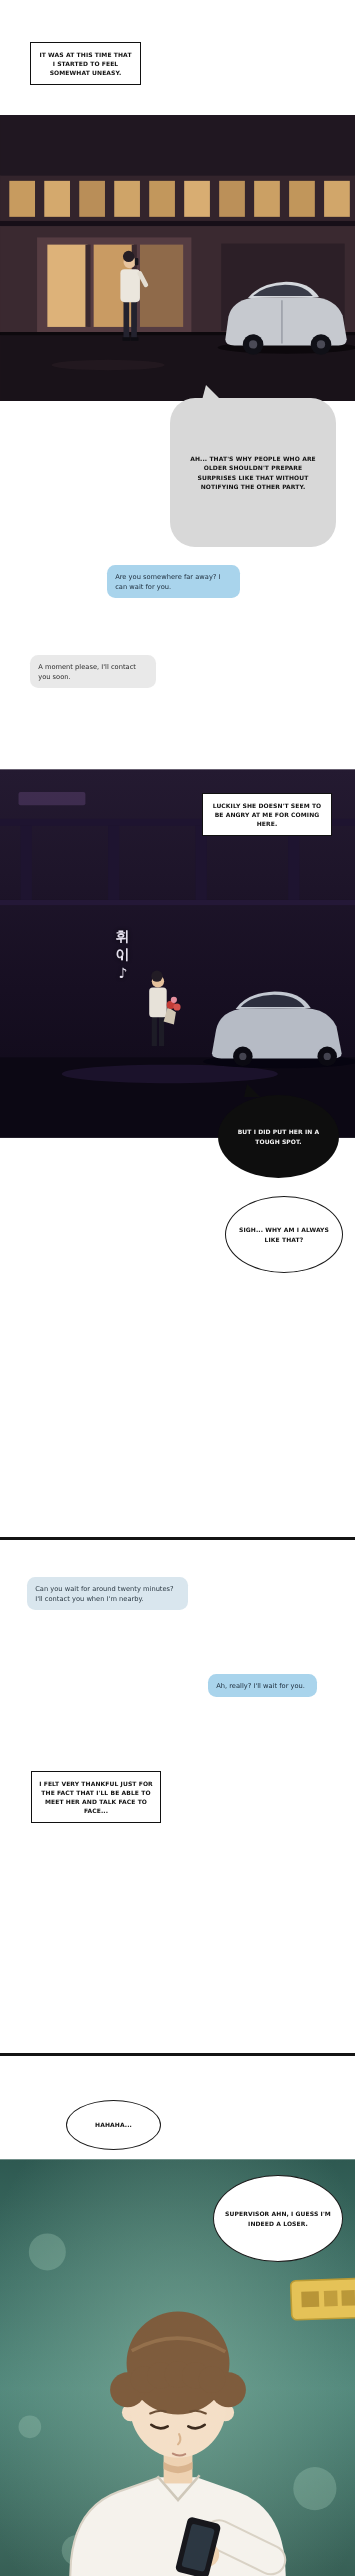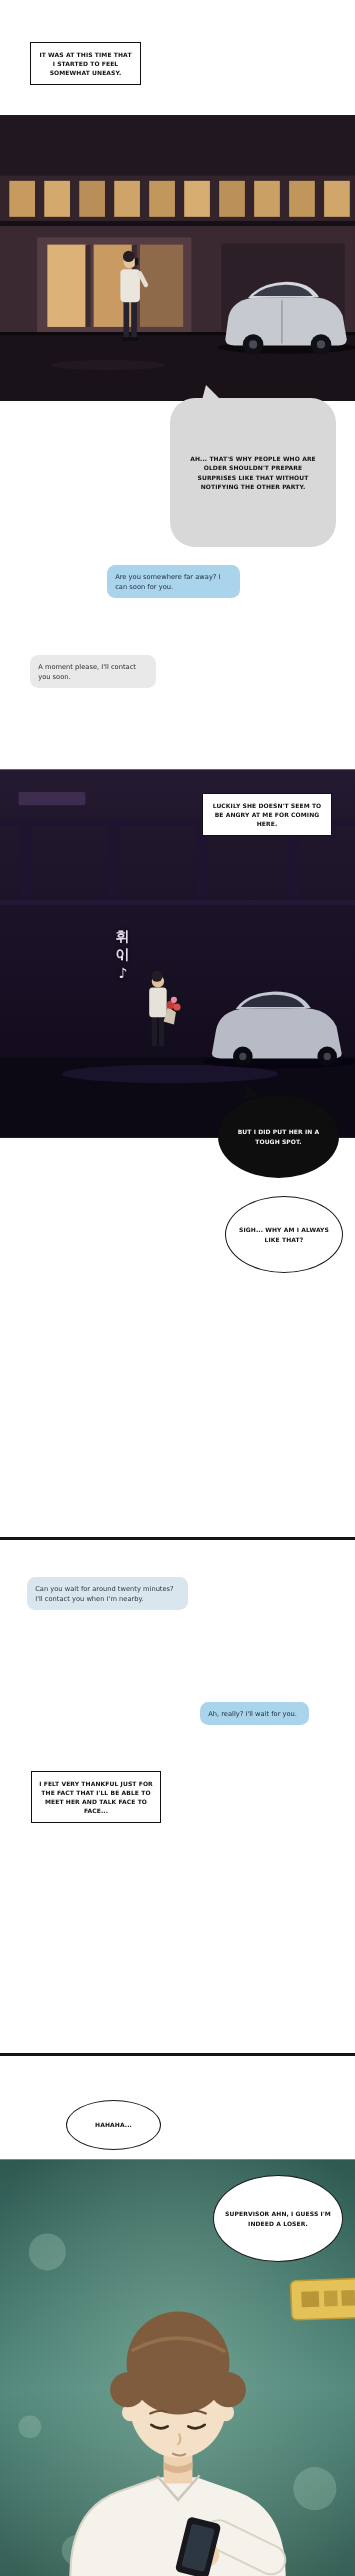--- a/index.html
+++ b/index.html
@@ -116,21 +116,21 @@
       </g>
     </svg>
   </div>
 
   <div class="speech gray" style="left:170px; top:398px; width:166px; height:149px; padding:14.4px 13.4px;">
     <div class="tail tail-gray"></div>
     <span>AH... THAT'S WHY PEOPLE WHO ARE OLDER SHOULDN'T PREPARE SURPRISES LIKE THAT WITHOUT NOTIFYING THE OTHER PARTY.</span>
   </div>
 
   <div class="chat blue" style="left:107px; top:565px; width:133px;">
-    <span>Are you somewhere far away? I can soon for you.</span>
+    <span>Are you somewhere far away? I can wait for you.</span>
   </div>
   <div class="chat gray" style="left:30px; top:655px; width:126px;">
     <span>A moment please, I'll contact you soon.</span>
   </div>
 
   <div class="panel" style="top:769px; height:369px;">
     <svg viewBox="0 0 690 716" width="355" height="369">
       <defs>
         <linearGradient id="p2bg" x1="0" y1="0" x2="0" y2="1">
           <stop offset="0" stop-color="#241a31"></stop>
@@ -190,21 +190,21 @@
   </div>
   <div class="speech white ellipse" style="left:225px; top:1196px; width:118px; height:77px;">
     <span>SIGH... WHY AM I ALWAYS LIKE THAT?</span>
   </div>
 
   <div class="divider" style="top:1537px;"></div>
 
   <div class="chat bluegray" style="left:27px; top:1577px; width:161px;">
     <span>Can you wait for around twenty minutes? I'll contact you when I'm nearby.</span>
   </div>
-  <div class="chat blue" style="left:200px; top:1674px; width:109px;margin-top:28px;">
+  <div class="chat blue" style="left:208px; top:1674px; width:109px;">
     <span>Ah, really? I'll wait for you.</span>
   </div>
 
   <div class="caption" style="left:31px; top:1771px; width:130px;">
     <span>I FELT VERY THANKFUL JUST FOR THE FACT THAT I'LL BE ABLE TO MEET HER AND TALK FACE TO FACE...</span>
   </div>
 
   <div class="divider" style="top:2053px;"></div>
 
   <div class="speech white ellipse" style="left:66px; top:2100px; width:95px; height:50px;">

